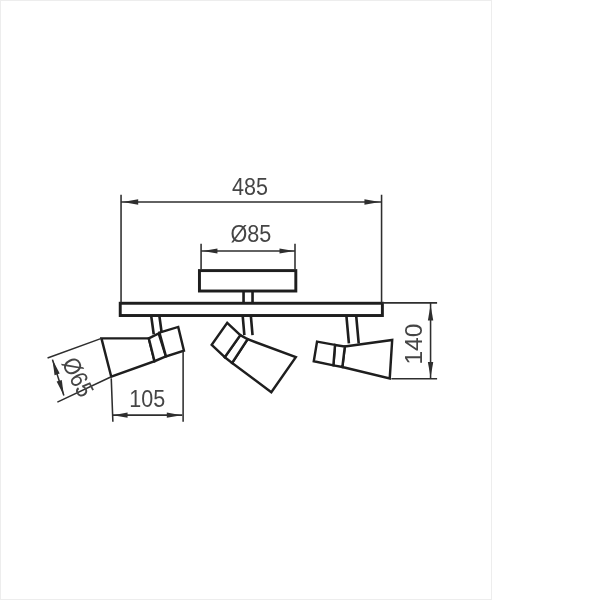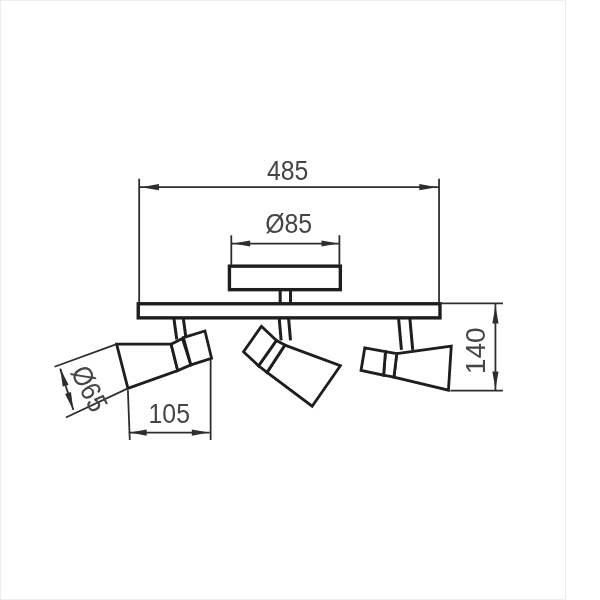--- a/index.html
+++ b/index.html
@@ -2,21 +2,21 @@
 <html style="--background: #ffffff; --border: #ededed; --object-line: #1e1e1e; --dimension-line: #2e2e2e; --label-text: #454545;"><head>
 <meta charset="utf-8">
 <style>
   html, body {
     margin: 0;
     padding: 0;
     background: #ffffff;
   }
   .canvas {
     position: relative;
-    width: 566px;
+    width: 492px;
     height: 600px;
     box-sizing: border-box;
     background: var(--background, #ffffff);
     border: 1px solid var(--border, #ededed);
   }
   svg { display: block; width: 100%; height: 100%; }
 
   .obj {
     stroke: var(--object-line, #1e1e1e);
     stroke-width: 3.2;

